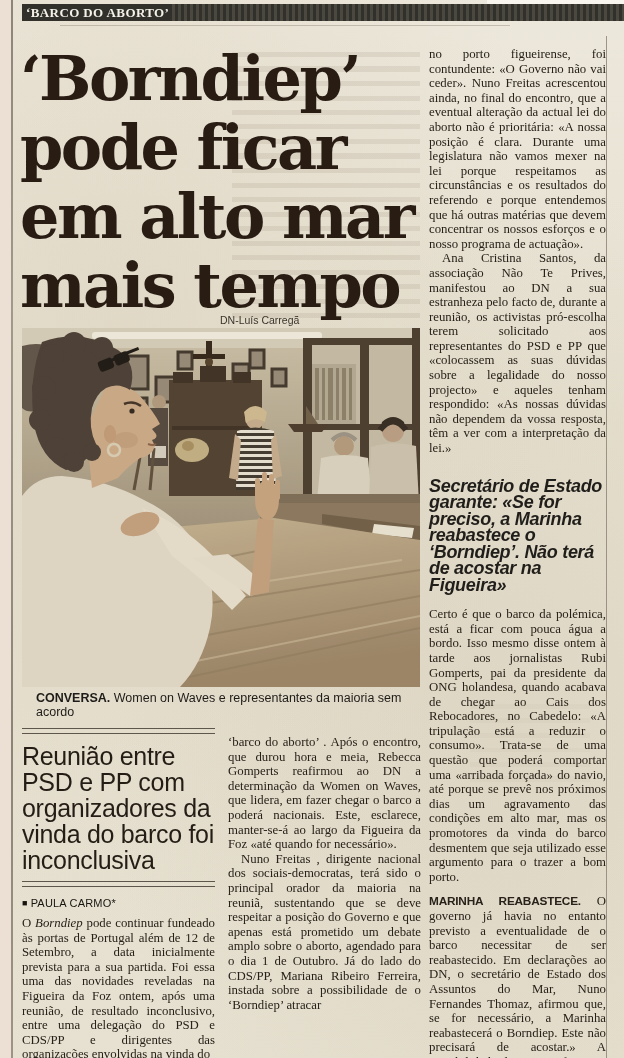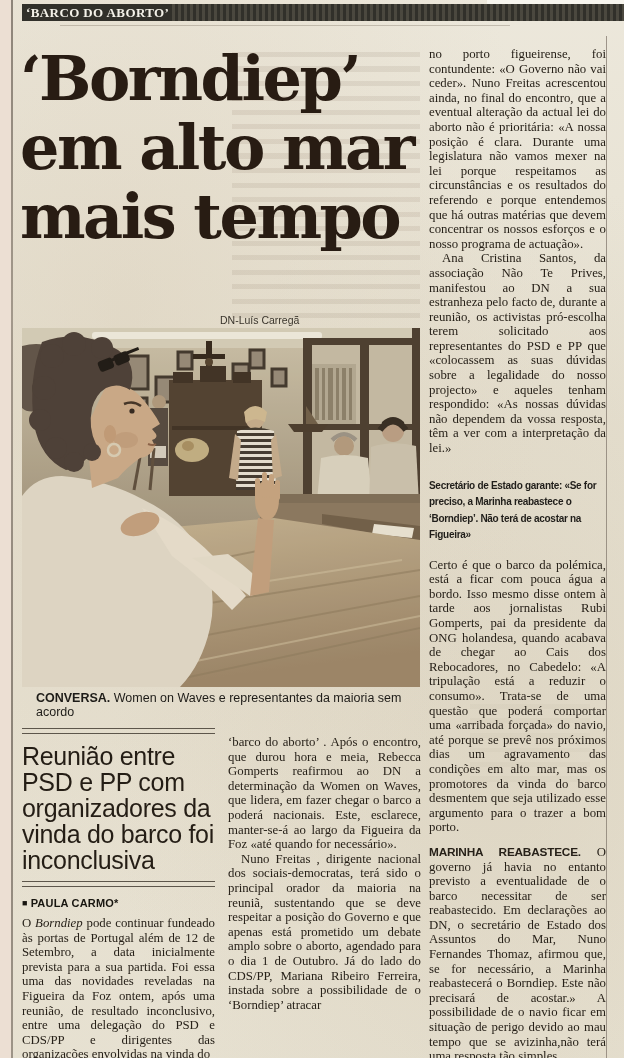--- a/index.html
+++ b/index.html
@@ -87,32 +87,32 @@
   .body-text p{margin:0;}
   .indent{text-indent:13px;}
   .col1{left:22px;top:728px;width:193px;}
   .dbl-rule{height:4px;border-top:1px solid #5d564b;border-bottom:1px solid #5d564b;}
   .subhead{
     font-family:Liberation Sans, sans-serif;font-size:25px;line-height:26px;
     color:#241d15;letter-spacing:-.3px;margin:9px 0 8px 0;font-weight:normal;
   }
   .byline{
     margin-top:10px;margin-bottom:7px;
-    font-family:"Liberation Sans",sans-serif;font-weight:bold;font-size:11px;color:#17150f;
+    font-family:"Liberation Sans",sans-serif;font-weight:normal;font-size:11px;color:#17150f;
     letter-spacing:.2px;
   }
   .byline .sq{font-size:9px;position:relative;top:-1px;margin-right:3px;}
   .col2{left:228px;top:735px;width:193px;}
   .col3{left:429px;top:47px;width:177px;}
   .col3 .gap{height:10px;}
   .pullquote{
     margin:22px 0 14px 0;
     font-family:"Liberation Sans",sans-serif;font-weight:bold;
-    font-size:10px;line-height:16.5px;letter-spacing:-.3px;
-    color:#201e1a;text-align:left;
+    font-size:18px;line-height:16.5px;letter-spacing:-.3px;
+    color:#201e1a;text-align:left;font-style:italic;
   }
   .runin{font-family:"Liberation Sans",sans-serif;font-weight:bold;font-size:11.8px;letter-spacing:-.2px;}
   .ship{font-style:italic;}
 </style>
 </head>
 <body>
 
 <div class="paper-tex"></div>
 <div class="left-margin"></div>
 <div class="fold-line"></div>
@@ -122,20 +122,21 @@
   <span class="txt">‘BARCO DO ABORTO’</span>
 </div>
 <div class="under-bar-line"></div>
 
 <div class="bleed" style="left:232px;top:48px;width:188px;height:280px;"></div>
 <div class="bleed" style="left:60px;top:330px;width:120px;height:160px;opacity:.4;"></div>
 <div class="bleed" style="left:470px;top:700px;width:120px;height:90px;opacity:.35;"></div>
 
 <div class="headline">
   <div>‘Borndiep’</div>
+  <div>pode ficar</div>
   <div>em alto mar</div>
   <div>mais tempo</div>
 </div>
 
 <div class="credit">DN-Luís Carregã</div>
 
 <div class="photo">
   <svg viewBox="0 0 398 359" preserveAspectRatio="none">
     <defs>
       <linearGradient id="wall" x1="0" y1="0" x2="0" y2="1">

